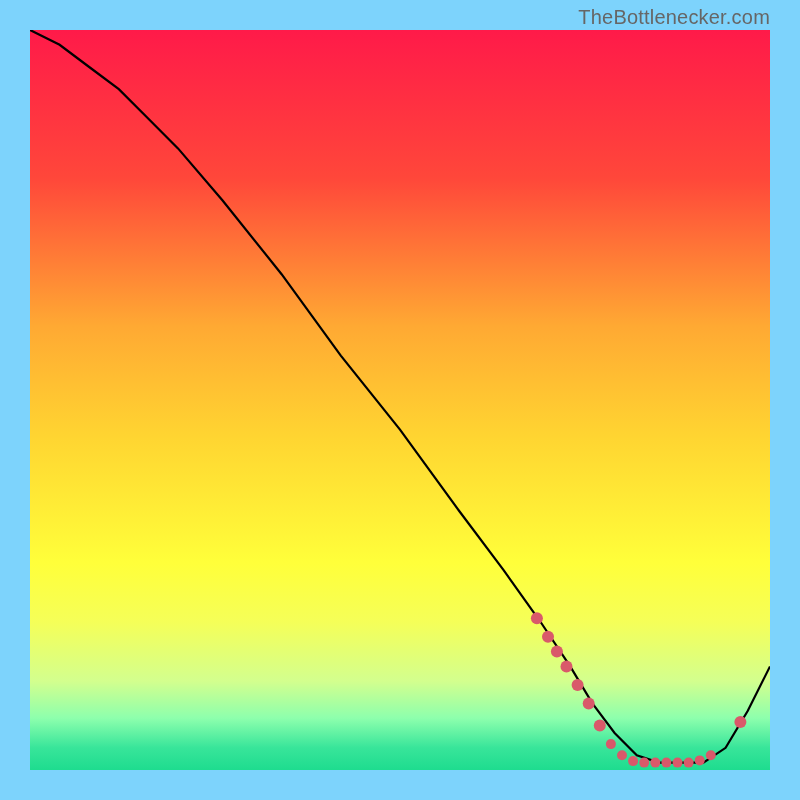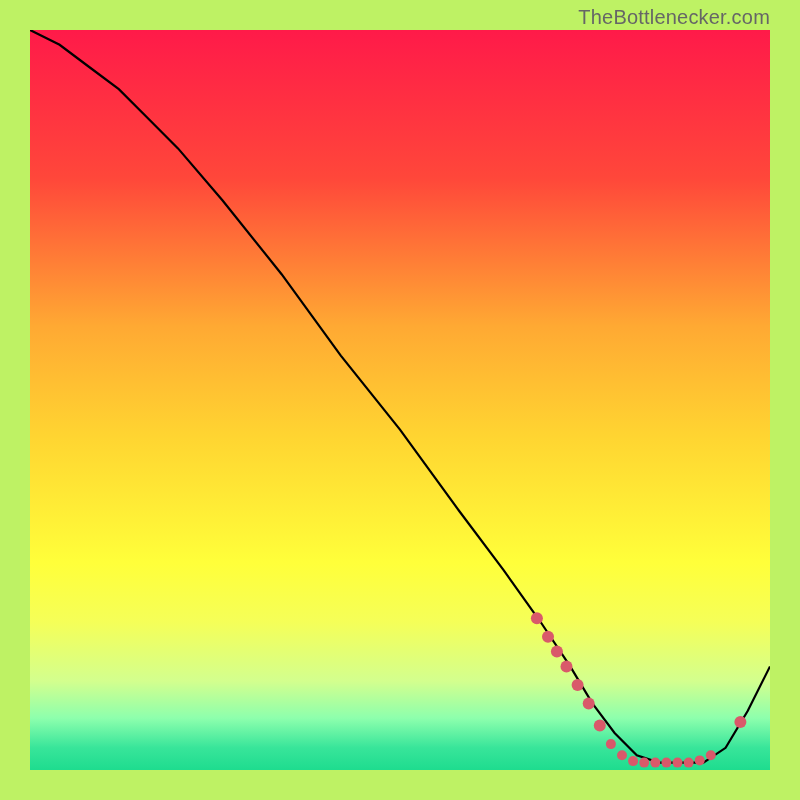--- a/index.html
+++ b/index.html
@@ -8,21 +8,21 @@
     width: 800px;
     height: 800px;
     background: #000;
     overflow: hidden;
     font-family: Arial, Helvetica, sans-serif;
   }
   .frame {
     position: relative;
     width: 800px;
     height: 800px;
-    background: #bef264;
+    background: #7dd3fc;
   }
   .plot {
     position: absolute;
     left: 30px;
     top: 30px;
     width: 740px;
     height: 740px;
   }
   .watermark {
     position: absolute;

